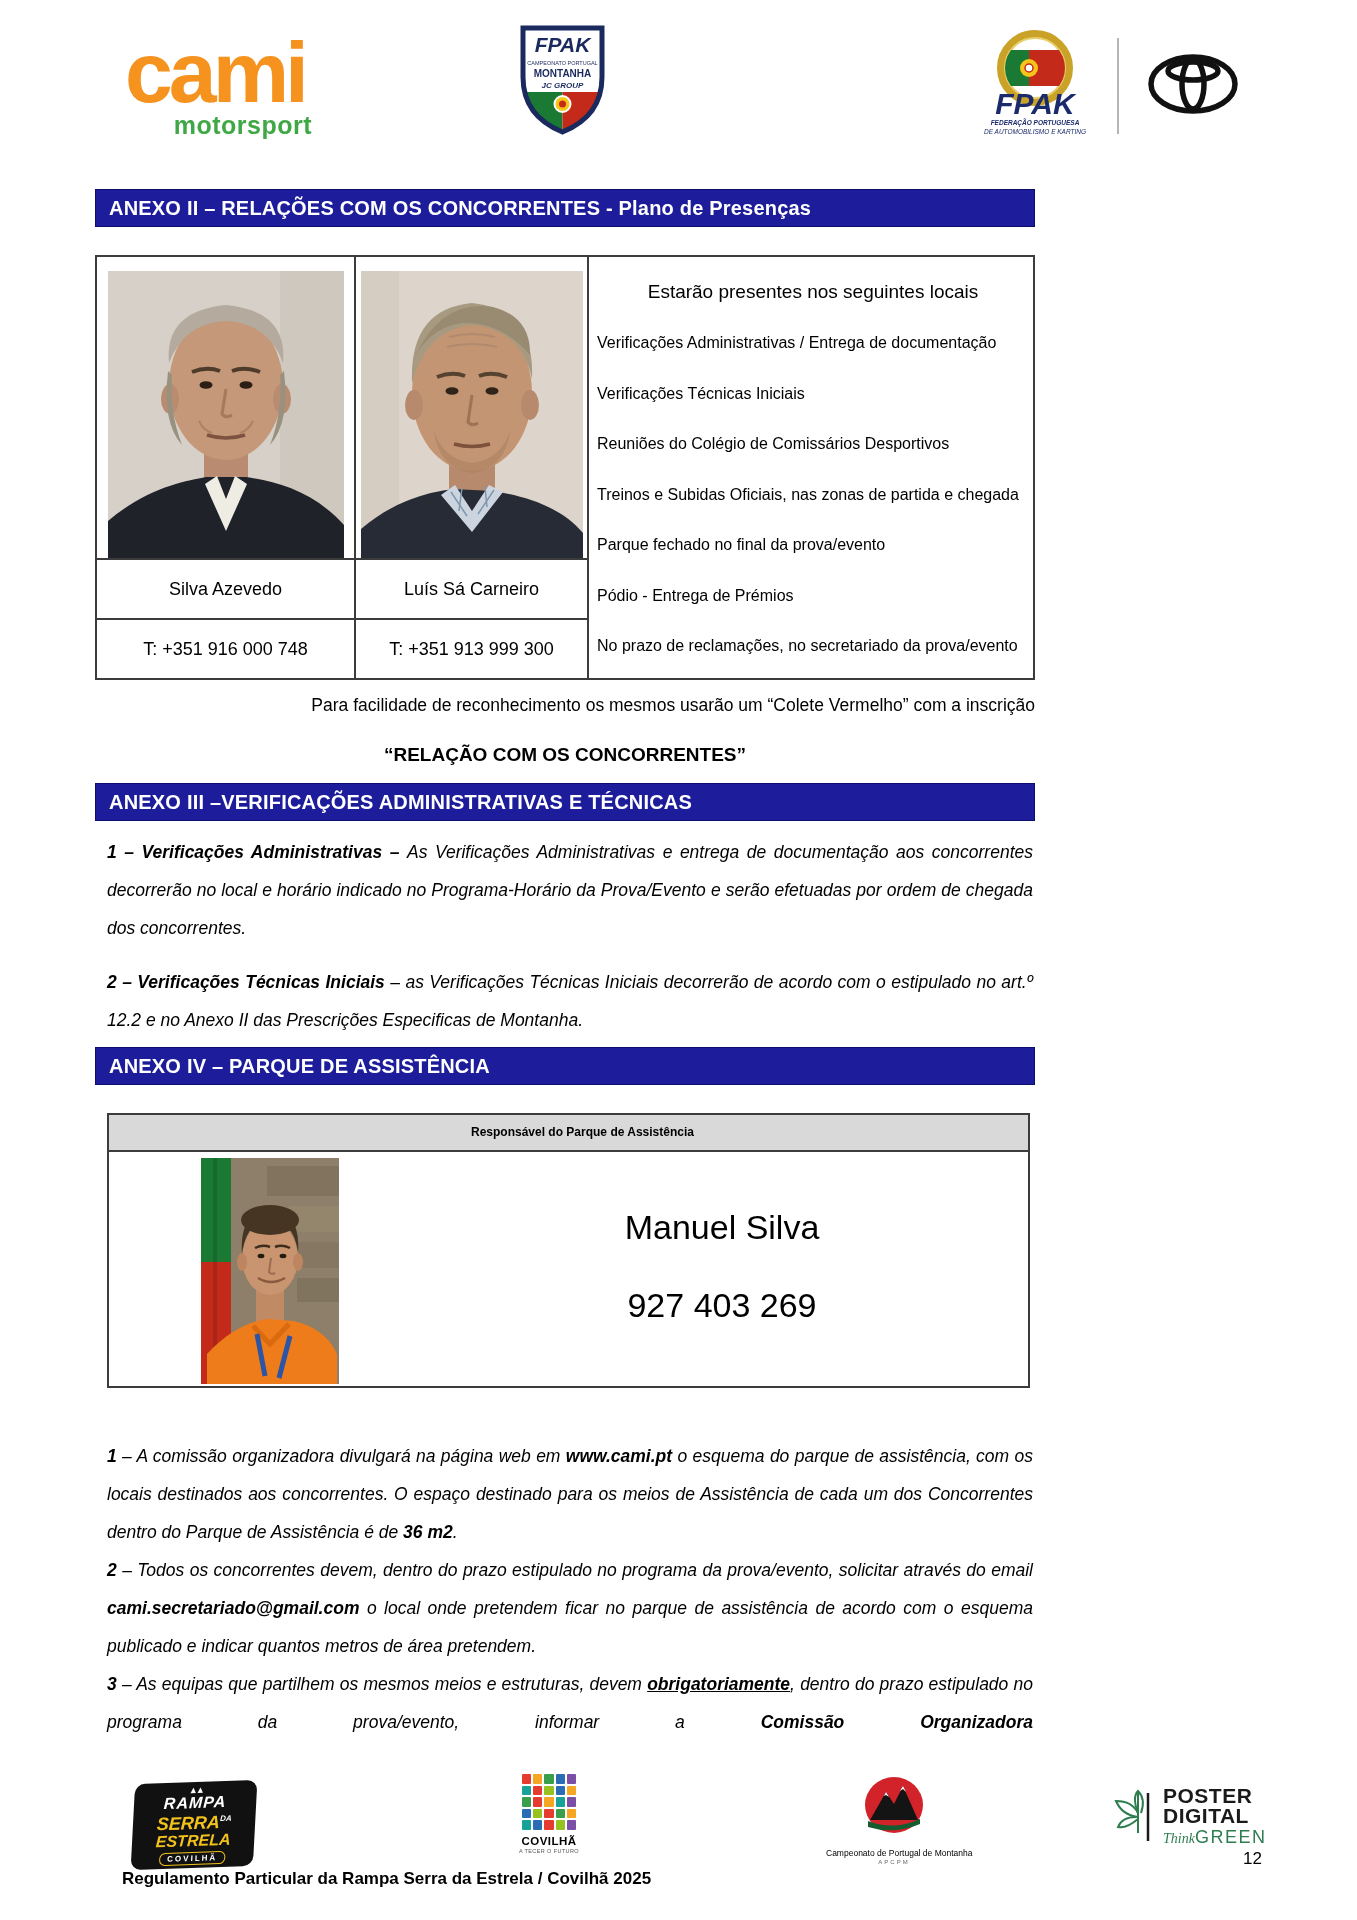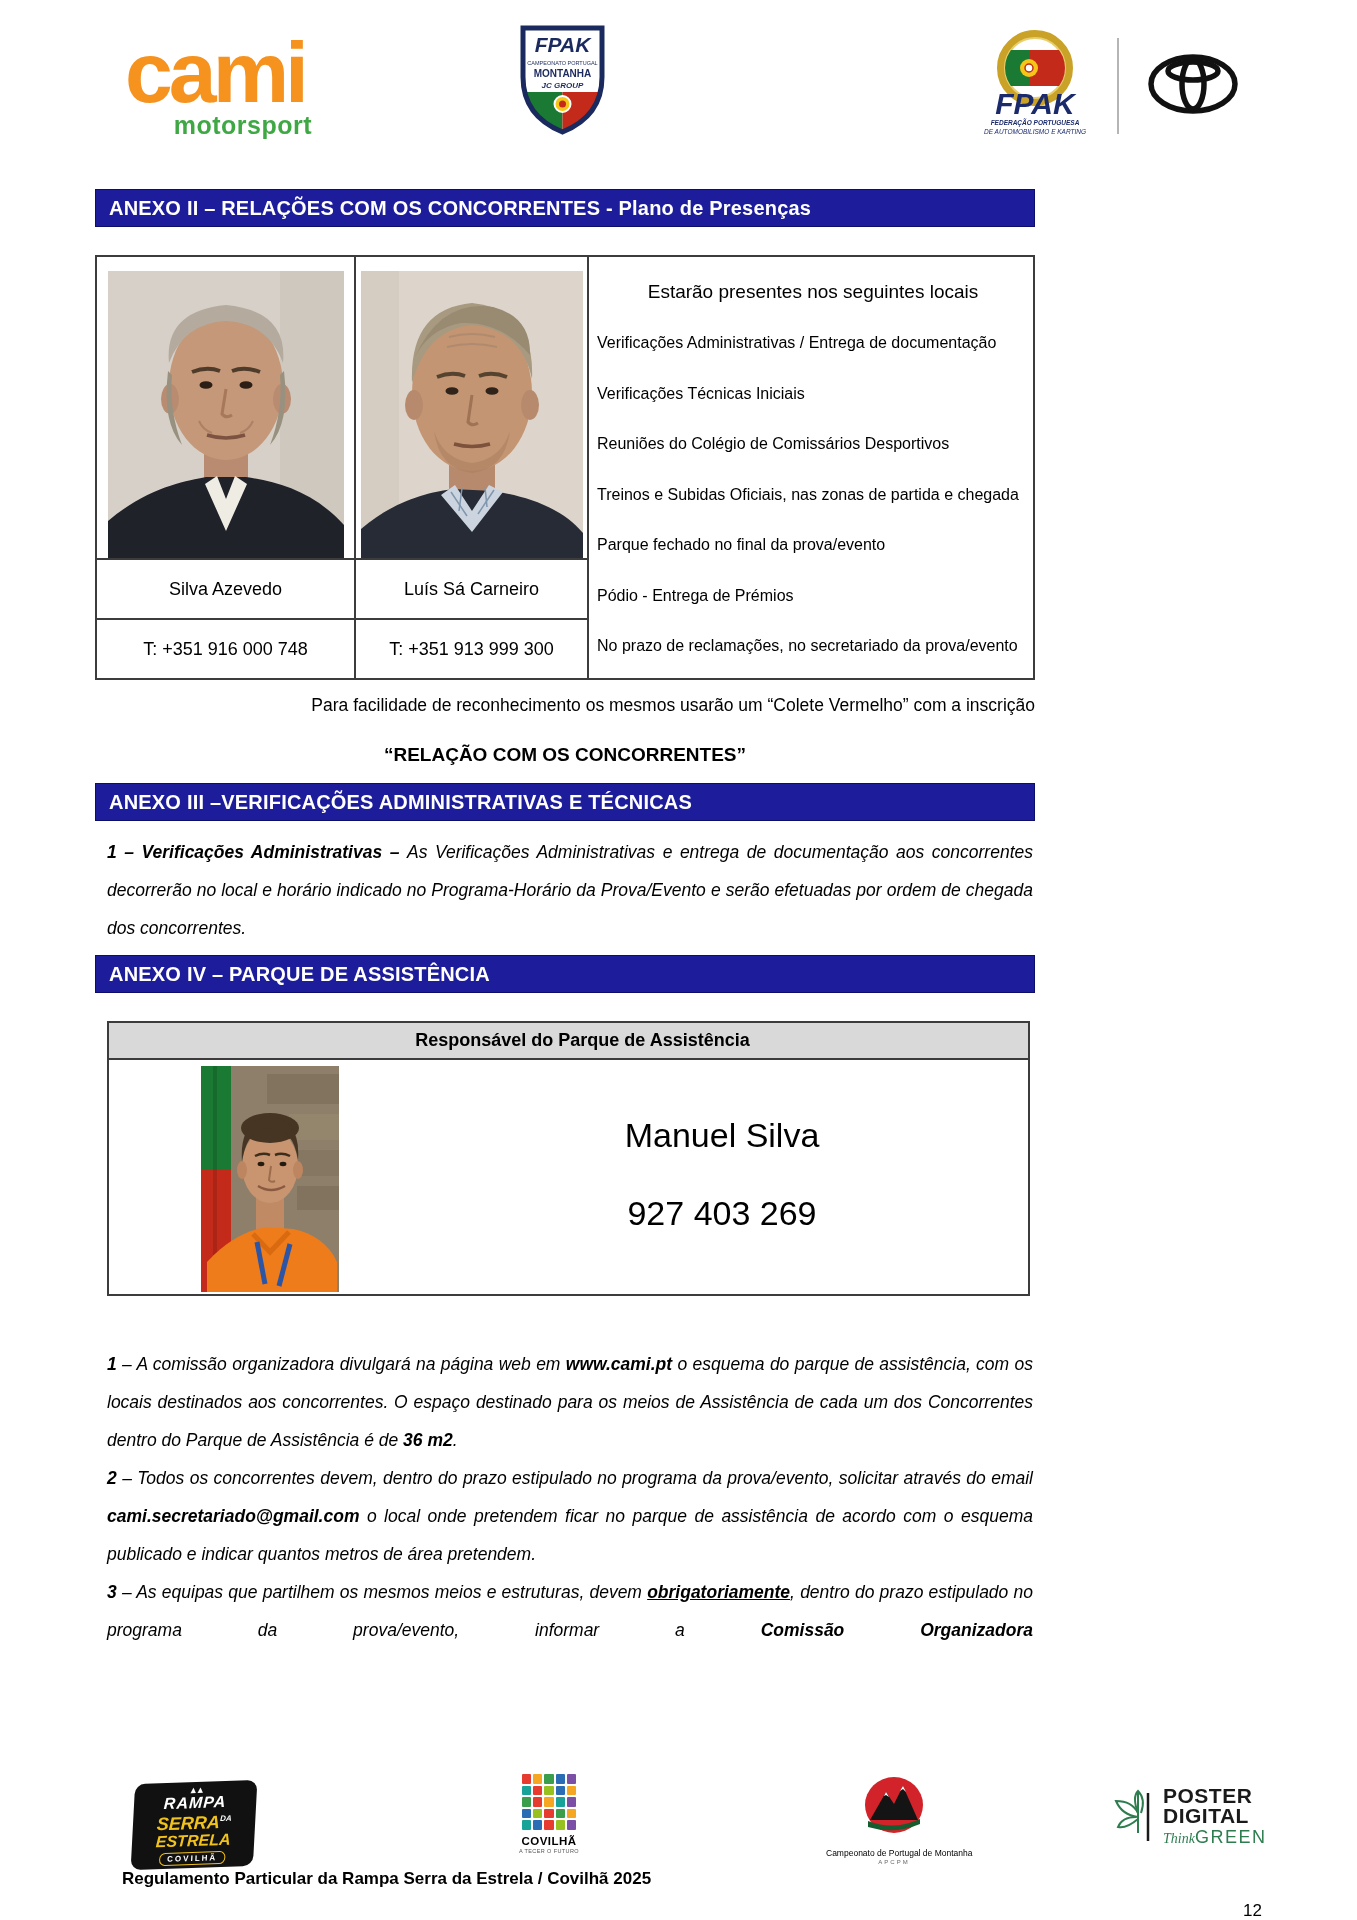--- a/index.html
+++ b/index.html
@@ -49,21 +49,21 @@
   .flow { position:absolute; left:95px; top:783px; width:940px; }
   .para { margin-left:12px; margin-right:2px; font-size:17.5px; line-height:38px; text-align:justify;font-style:italic; }
   .mt12 { margin-top:12px; } .mt16 { margin-top:16px; } .mt8 { margin-top:8px; }
   .mt28 { margin-top:28px; } .mt49 { margin-top:49px; }
   .last-just { text-align-last:justify; }
 
   
   .t4 { margin-left:12px; width:923px; height:275px; border:2px solid #3c3c3c; background:#fff; }
   .t4-head {
     height:37px; background:#d9d9d9; border-bottom:2px solid #3c3c3c;
-    font-weight:bold; font-size:18px; text-align:center; line-height:35px;padding-left:28px;
+    font-weight:bold; font-size:12px; text-align:center; line-height:35px;padding-left:28px;
   }
   .t4-body { position:relative; height:232px; }
   .t4-photo { position:absolute; left:92px; top:6px; }
   .t4-text { position:absolute; left:333px; top:50px; width:560px; text-align:center; }
   .t4-name  { font-size:34px; line-height:50px; }
   .t4-phone { font-size:34px; line-height:50px; margin-top:28px; }
 
   
   .rampa { position:absolute; left:133px; top:1782px; width:122px; height:86px;
            background:#111; border-radius:10px; transform:skewX(-5deg) rotate(-2deg);
@@ -83,21 +83,21 @@
   .cov-tag { font-size:5.5px; color:#555; text-align:center; letter-spacing:0.4px; margin-top:1px; }
   .cpm { position:absolute; left:826px; top:1776px; width:136px; text-align:center; }
   .cpm-name { font-size:8.5px; font-weight:normal; white-space:nowrap; margin-top:8px; }
   .cpm-sub { font-size:6px; color:#666; letter-spacing:2px; margin-top:1px; }
   .poster { position:absolute; left:1108px; top:1786px; display:flex; gap:9px; align-items:center; }
   .poster-word { font-size:21px; font-weight:900; letter-spacing:0.5px; line-height:20px; color:#1a1a1a; }
   .poster-think { margin-top:1px; }
   .poster-think .think { color:#2e7d4f; font-style:italic; font-size:14px; font-family:"Liberation Serif", serif; }
   .poster-think .green { color:#2e7d4f; font-size:18px; letter-spacing:1.5px;text-align:right; }
   .footer-title { position:absolute; left:122px; top:1869px; font-size:17px; font-weight:bold; }
-  .page-num { position:absolute; left:1228px; top:1901px; width:34px; text-align:right; font-size:17px; }
+  .page-num { position:absolute; left:1228px; top:1849px; width:34px; text-align:right; font-size:17px; }
 </style>
 </head>
 <body>
 
 <div class="page">
 
   <div class="cami-logo">
     <div class="cami-word">cami</div>
     <div class="cami-sub">motorsport</div>
   </div>
@@ -227,20 +227,21 @@
       </div>
     </div>
   </div>
 
   <div class="note-line">Para facilidade de reconhecimento os mesmos usarão um “Colete Vermelho” com a inscrição</div>
   <div class="quote-line">“RELAÇÃO COM OS CONCORRENTES”</div>
 
   <div class="flow">
     <div class="banner">ANEXO III –VERIFICAÇÕES ADMINISTRATIVAS E TÉCNICAS</div>
     <div class="para mt12"><span style="font-weight: bold;">1 – Verificações Administrativas – </span><span>As Verificações Administrativas e entrega de documentação aos concorrentes decorrerão no local e horário indicado no Programa-Horário da Prova/Evento e serão efetuadas por ordem de chegada dos concorrentes.</span></div>
+    <div class="para mt16"><span style="font-weight: bold;">2 – Verificações Técnicas Iniciais</span><span> – as Verificações Técnicas Iniciais decorrerão de acordo com o estipulado no art.º 12.2 e no Anexo II das Prescrições Especificas de Montanha.</span></div>
 
     <div class="banner mt8">ANEXO IV – PARQUE DE ASSISTÊNCIA</div>
 
     <div class="t4 mt28">
       <div class="t4-head">Responsável do Parque de Assistência</div>
       <div class="t4-body">
         <div class="t4-photo">
           <svg width="138" height="226" viewBox="0 0 138 226">
             <rect width="138" height="226" fill="#8d7f69"></rect>
             <g opacity="0.7">

